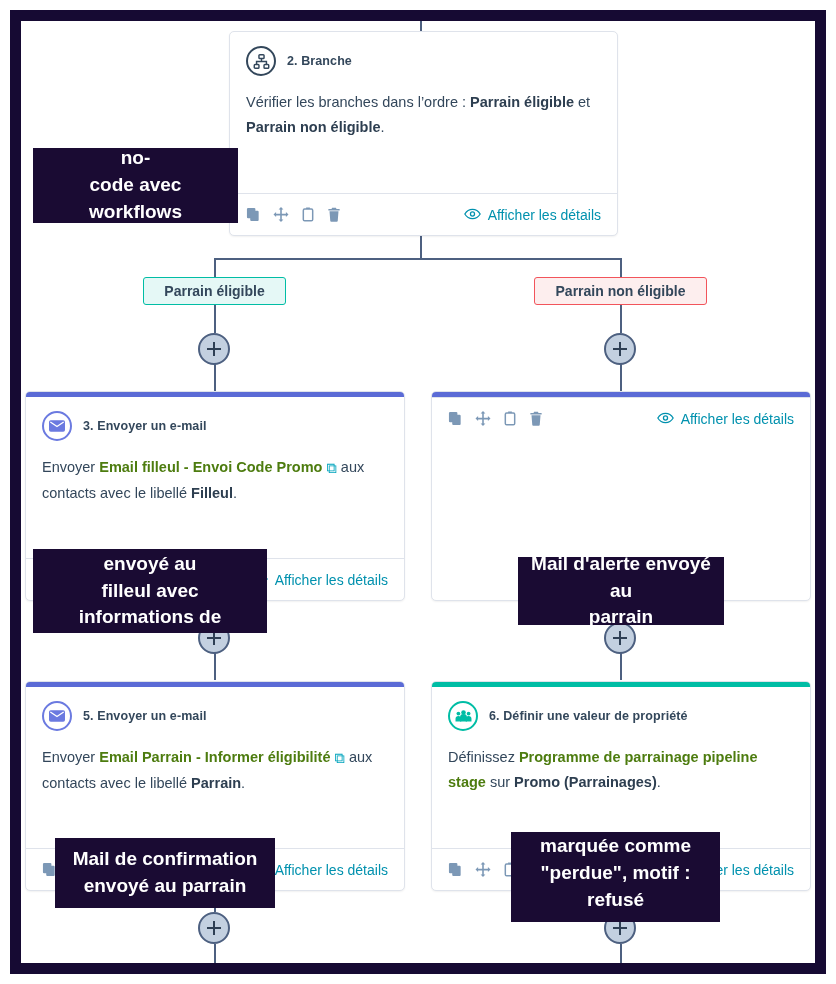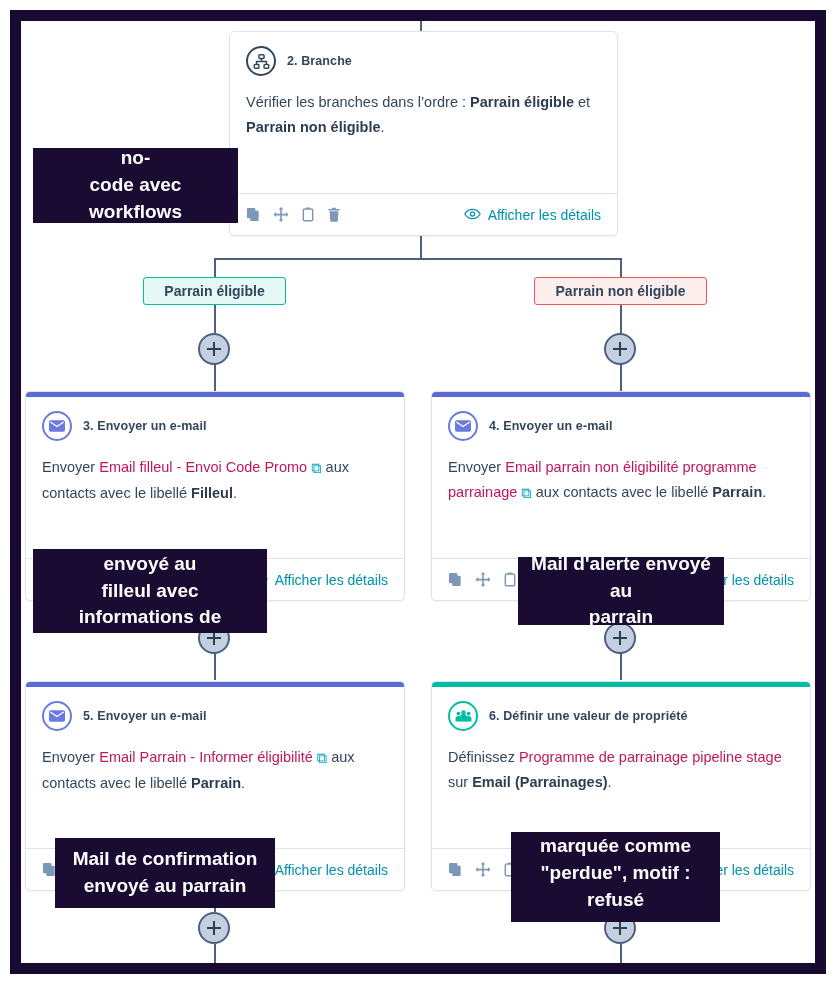--- a/index.html
+++ b/index.html
@@ -122,22 +122,22 @@
     letter-spacing: .1px;
   }
 
   .card-text {
     font-size: 14.5px;
     color: #33475b;
     line-height: 1.72;
   }
   .card-text b { font-weight: bold; color: #2d3e50; }
   .lnk {
-    color: #be185d;
-    font-weight: normal;
+    color: #4d7c0f;
+    font-weight: bold;
   }
   .ext-ico { color: #00a4bd; display: inline-block; vertical-align: -1px; }
 
   .card-footer {
     border-top: 1px solid #dfe3eb;
     height: 42px;
     display: flex;
     align-items: center;
     justify-content: space-between;
     padding: 0 16px;
@@ -328,32 +328,20 @@
                 <path d="M1 6.5S4.2 1 10 1s9 5.5 9 5.5-3.2 5.5-9 5.5-9-5.5-9-5.5z"></path>
                 <circle cx="10" cy="6.5" r="2.4"></circle>
               </svg></span>
           <span>Afficher les détails</span>
         </div>
       </div>
     </div>
 
     <div class="card" style="left:431px; top:391px; width:380px; height:210px;">
       <div class="card-accent accent-purple"></div>
-      <div class="card-body">
-        <div class="card-head">
-          <div class="step-icon icon-purple">
-            <svg width="16" height="12" viewBox="0 0 18 13" fill="currentColor">
-                <rect x="0" y="0" width="18" height="13" rx="2"></rect>
-                <path d="M1.5 2l7.5 5 7.5-5" fill="none" stroke="#fff" stroke-width="1.5"></path>
-              </svg>
-          </div>
-          <div class="step-title">4. Envoyer un e-mail</div>
-        </div>
-        <div class="card-text">Envoyer <span class="lnk">Email parrain non éligibilité programme parrainage</span> <span class="ext-ico">⧉</span> aux contacts avec le libellé <b>Parrain</b>.</div>
-      </div>
       <div class="card-footer">
         <div class="tools">
           <span class="tool">
               <svg width="15" height="15" viewBox="0 0 16 16" fill="currentColor">
                 <rect x="1" y="1" width="9" height="11" rx="1.2"></rect>
                 <rect x="4.5" y="4" width="9" height="11" rx="1.2"></rect>
               </svg>
             </span>
           <span class="tool">
               <svg width="16" height="16" viewBox="0 0 16 16" fill="currentColor">
@@ -442,21 +430,21 @@
               <circle cx="4" cy="4.6" r="2.2"></circle>
                 <path d="M.6 14v-3.4a3.4 3.4 0 013.4-3.2 3.4 3.4 0 013.4 3.2V14z"></path>
               <circle cx="16" cy="4.6" r="2.2"></circle>
                 <path d="M12.6 14v-3.4A3.4 3.4 0 0116 7.4a3.4 3.4 0 013.4 3.2V14z"></path>
               <circle cx="10" cy="3.3" r="2.7"></circle>
                 <path d="M5.9 14V9.3a4.1 4.1 0 018.2 0V14z"></path>
             </svg>
           </div>
           <div class="step-title">6. Définir une valeur de propriété</div>
         </div>
-        <div class="card-text">Définissez <span class="lnk">Programme de parrainage pipeline stage</span> sur <b>Email (Parrainages)</b>.</div>
+        <div class="card-text">Définissez <span class="lnk">Programme de parrainage pipeline stage</span> sur <b>Promo (Parrainages)</b>.</div>
       </div>
       <div class="card-footer">
         <div class="tools">
           <span class="tool">
               <svg width="15" height="15" viewBox="0 0 16 16" fill="currentColor">
                 <rect x="1" y="1" width="9" height="11" rx="1.2"></rect>
                 <rect x="4.5" y="4" width="9" height="11" rx="1.2"></rect>
               </svg>
             </span>
           <span class="tool">

